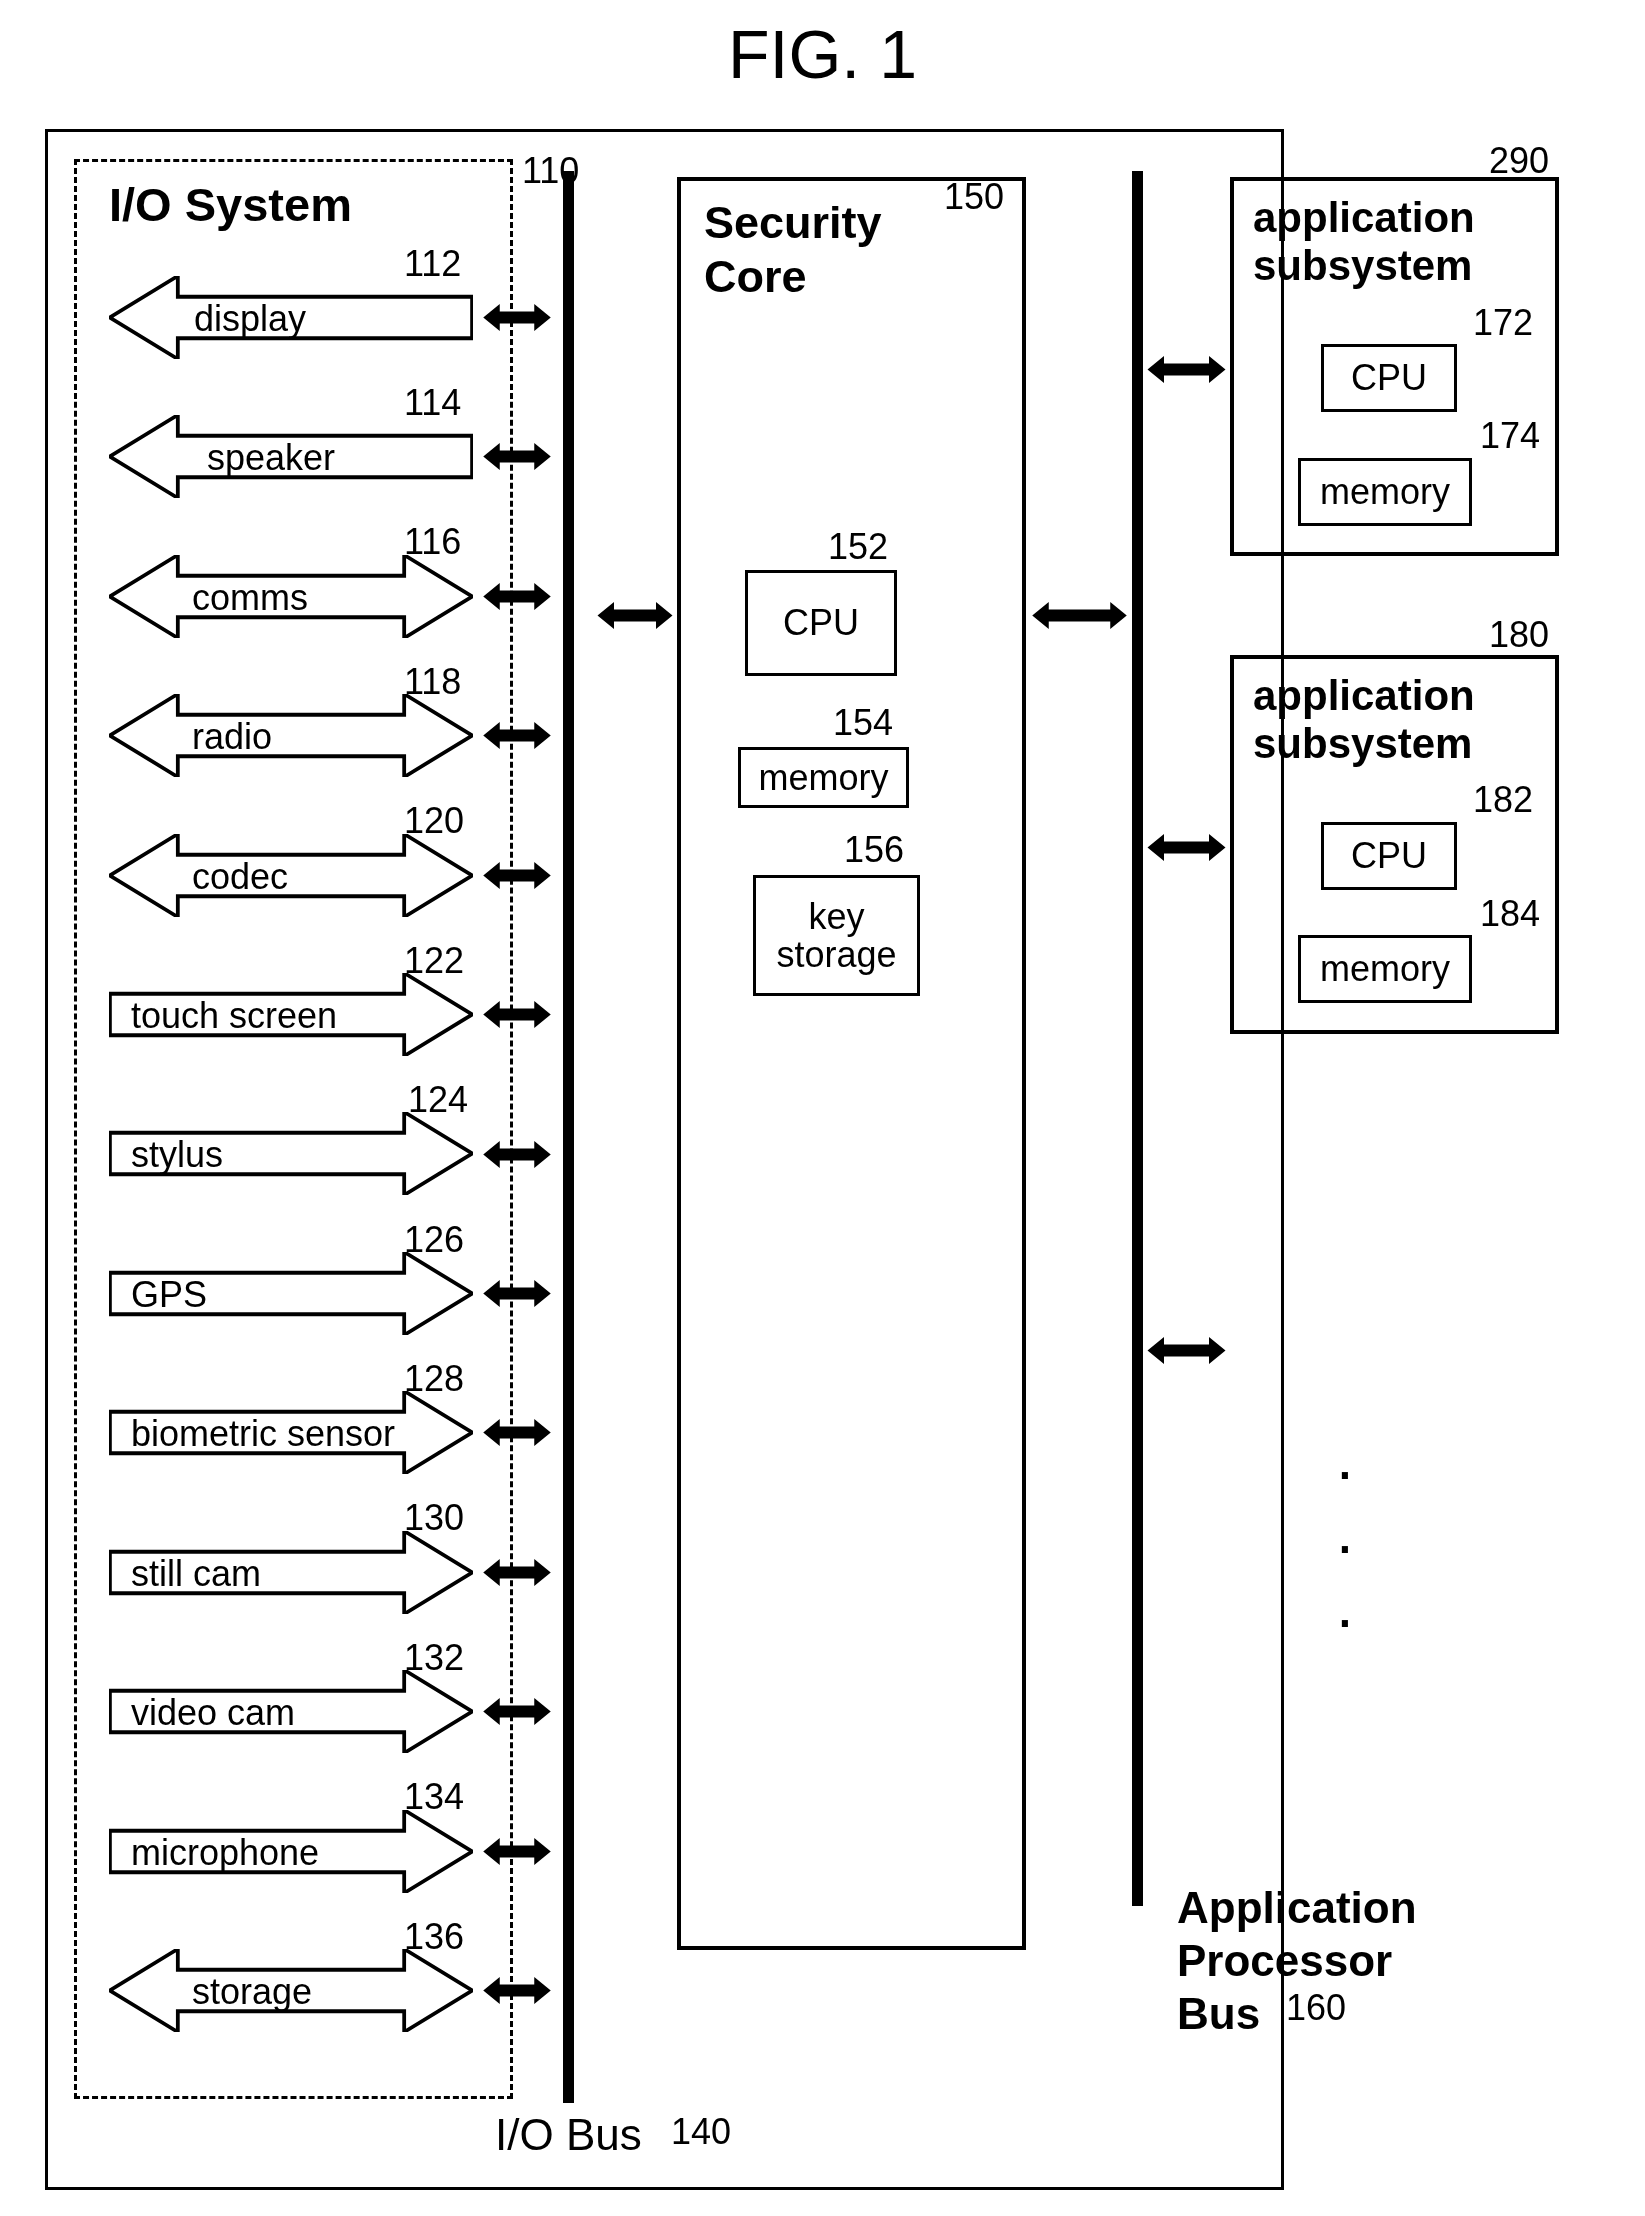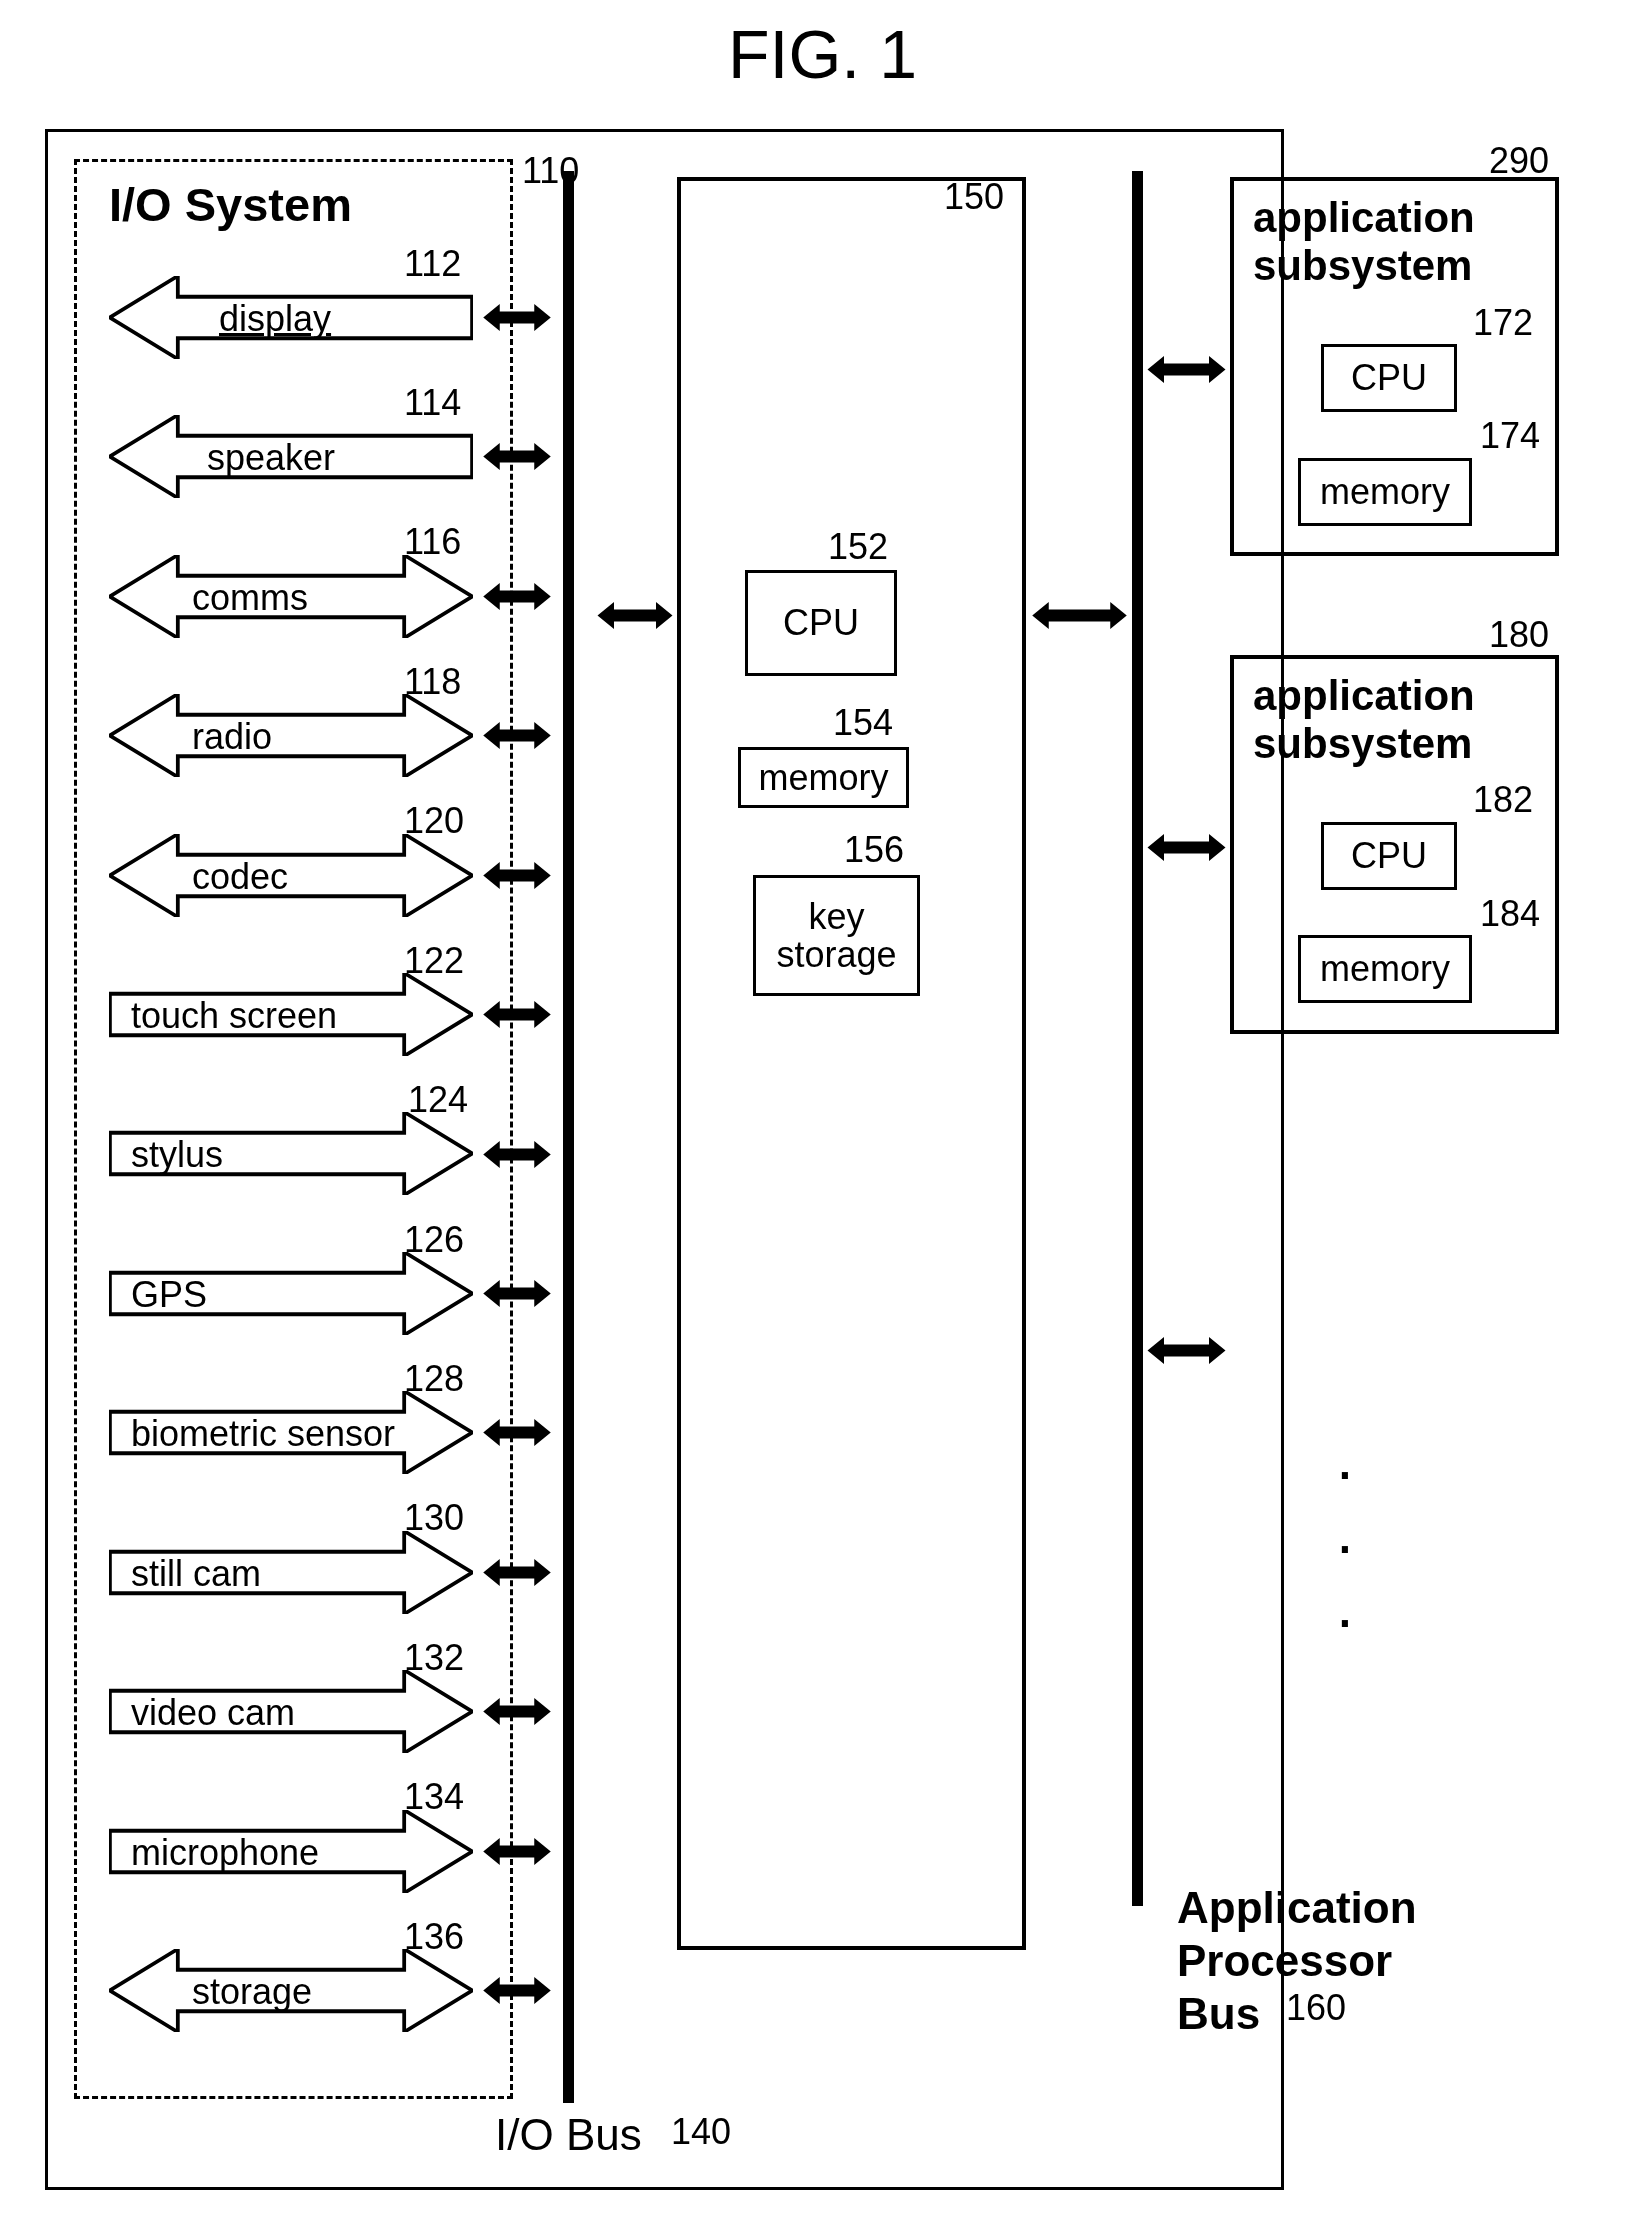--- a/index.html
+++ b/index.html
@@ -162,21 +162,21 @@
   <div class="app-bus"></div>
   <div class="app-bus-label"><span style="white-space:pre-line">Application
 Processor
 Bus</span></div>
   <div class="ref" style="top:1855px; left:1238px">160</div>
 
   <div id="io-devices-container">
       <div style="position: absolute; top: 144px; left: 61px;"><svg width="364" height="83" viewBox="0 0 480 110">
           <polygon points="0,55 90,0 90,27.5 480,27.5 480,82.5 90,82.5 90,110" fill="#fff" stroke="#000" stroke-width="5"></polygon>
         </svg></div>
-      <div class="arrow-label" style="top: 166px; left: 171px; text-decoration: underline;">display</div>
+      <div class="arrow-label" style="top: 166px; left: 146px;">display</div>
       <div class="ref" style="top: 111px; left: 356px;">112</div>
       <div style="position: absolute; top: 172px; left: 435px;"><svg viewBox="0 0 90 36" width="68" height="27">
           <polygon points="0,18 22,0 22,10 68,10 68,0 90,18 68,36 68,26 22,26 22,36" fill="#000"></polygon>
         </svg></div>
       <div style="position: absolute; top: 283px; left: 61px;"><svg width="364" height="83" viewBox="0 0 480 110">
           <polygon points="0,55 90,0 90,27.5 480,27.5 480,82.5 90,82.5 90,110" fill="#fff" stroke="#000" stroke-width="5"></polygon>
         </svg></div>
       <div class="arrow-label" style="top: 305px; left: 159px;">speaker</div>
       <div class="ref" style="top: 250px; left: 356px;">114</div>
       <div style="position: absolute; top: 311px; left: 435px;"><svg viewBox="0 0 90 36" width="68" height="27">
@@ -266,20 +266,22 @@
           <polygon points="0,55 90,0 90,27.5 390,27.5 390,0 480,55 390,110 390,82.5 90,82.5 90,110" fill="#fff" stroke="#000" stroke-width="5"></polygon>
         </svg></div>
       <div class="arrow-label" style="top: 1839px; left: 144px;">storage</div>
       <div class="ref" style="top: 1784px; left: 356px;">136</div>
       <div style="position: absolute; top: 1845px; left: 435px;"><svg viewBox="0 0 90 36" width="68" height="27">
           <polygon points="0,18 22,0 22,10 68,10 68,0 90,18 68,36 68,26 22,26 22,36" fill="#000"></polygon>
         </svg></div>
     </div>
 
   <div class="sec-core"></div>
+  <div class="sec-title"><span style="white-space:pre-line">Security
+Core</span></div>
   <div class="ref" style="top:44px; left:896px">150</div>
 
   <div class="sub-box" style="top:438px; left:697px; width:152px; height:106px">
       <span>CPU</span>
     </div>
   <div class="ref" style="top:394px; left:780px">152</div>
 
   <div class="sub-box" style="top:615px; left:690px; width:171px; height:61px">
       <span>memory</span>
     </div>

